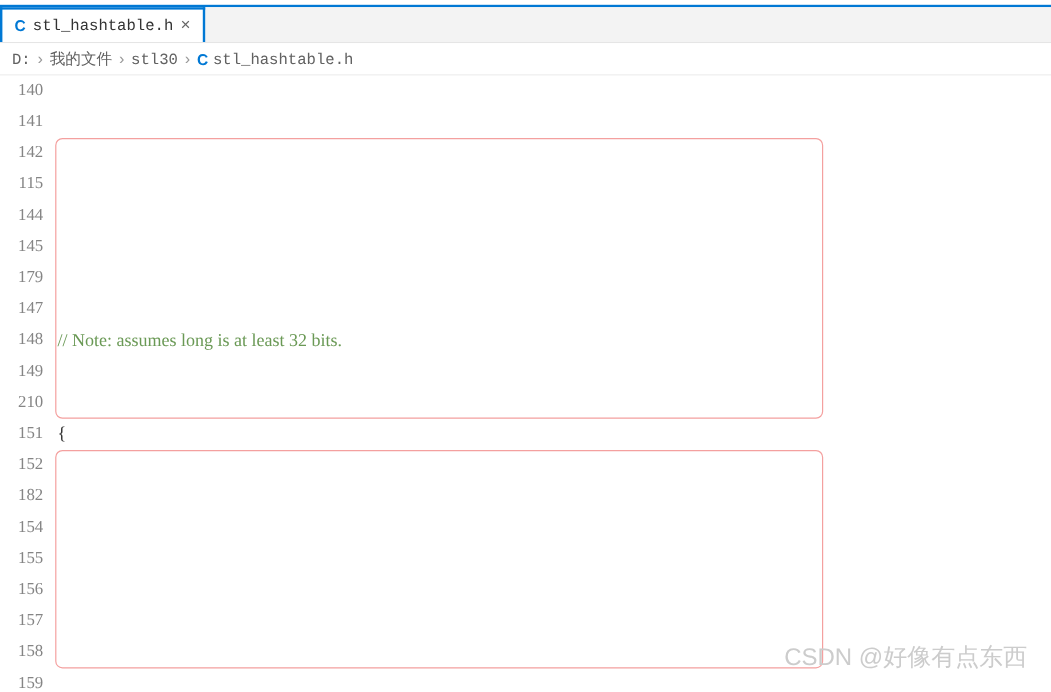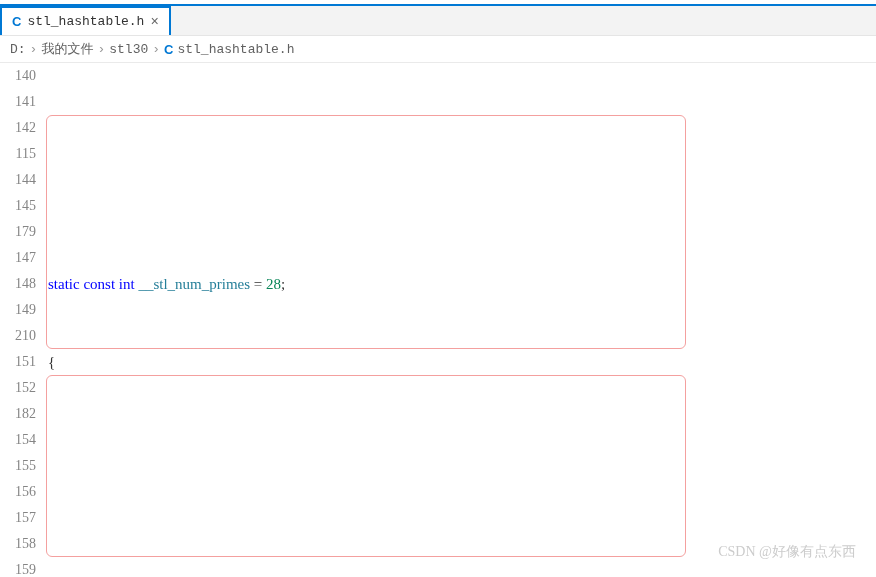--- a/index.html
+++ b/index.html
@@ -15,21 +15,21 @@
 .breadcrumb .crumb-file { display: flex; align-items: center; gap: 4px; }
 .editor { display: flex; background: #fff; }
 .gutter { width: 48px; text-align: right; padding-right: 12px; color: #858585; user-select: none; line-height: 26px; font-size: 14px; }
 .code { flex: 1; line-height: 26px; font-size: 15px; white-space: pre; position: relative; }
 .line { height: 26px; font-family: Liberation Serif, serif; }
 .k { color: #0000ff; }
 .id { color: #267f99; }
 .num { color: #098658; }
 .cm { color: #6a9955; }
 .box1, .box2 { position: absolute; border: 1.5px solid #f4a09f; border-radius: 6px; pointer-events: none; }
-.watermark { position: absolute; bottom: 16px; right: 20px; color: #ccc; font-size: 14px; font-family: Liberation Serif, serif; }
+.watermark { position: absolute; bottom: 16px; right: 20px; color: #ccc; font-size: 20px; font-family: Liberation Sans, sans-serif; }
 </style>
 </head>
 <body>
 
 <div class="top-border"></div>
 
 <div class="tab-bar">
   <div class="tab active">
     <span class="file-icon-c">C</span>
     <span>stl_hashtable.h</span>
@@ -73,21 +73,21 @@
     <div class="line">158</div>
     <div class="line">159</div>
 
   </div>
 
   <div class="code">
     <div class="box1" style="left:-2px; top:52px; width:640px; height:234px;"></div>
     <div class="box2" style="left:-2px; top:312px; width:640px; height:182px;"></div>
 
     <div class="line"></div>
-    <div class="line"><span class="k">static</span> <span class="k">const</span> <span class="k">int</span> <span class="id">__stl_num_primes</span><span> = </span><span class="num">28</span><span>;</span></div>
+    <div class="line"><span class="cm">// Note: assumes long is at least 32 bits.</span></div>
     <div class="line"><span>{</span></div>
     
     
     
     
     
     
     
     
     

